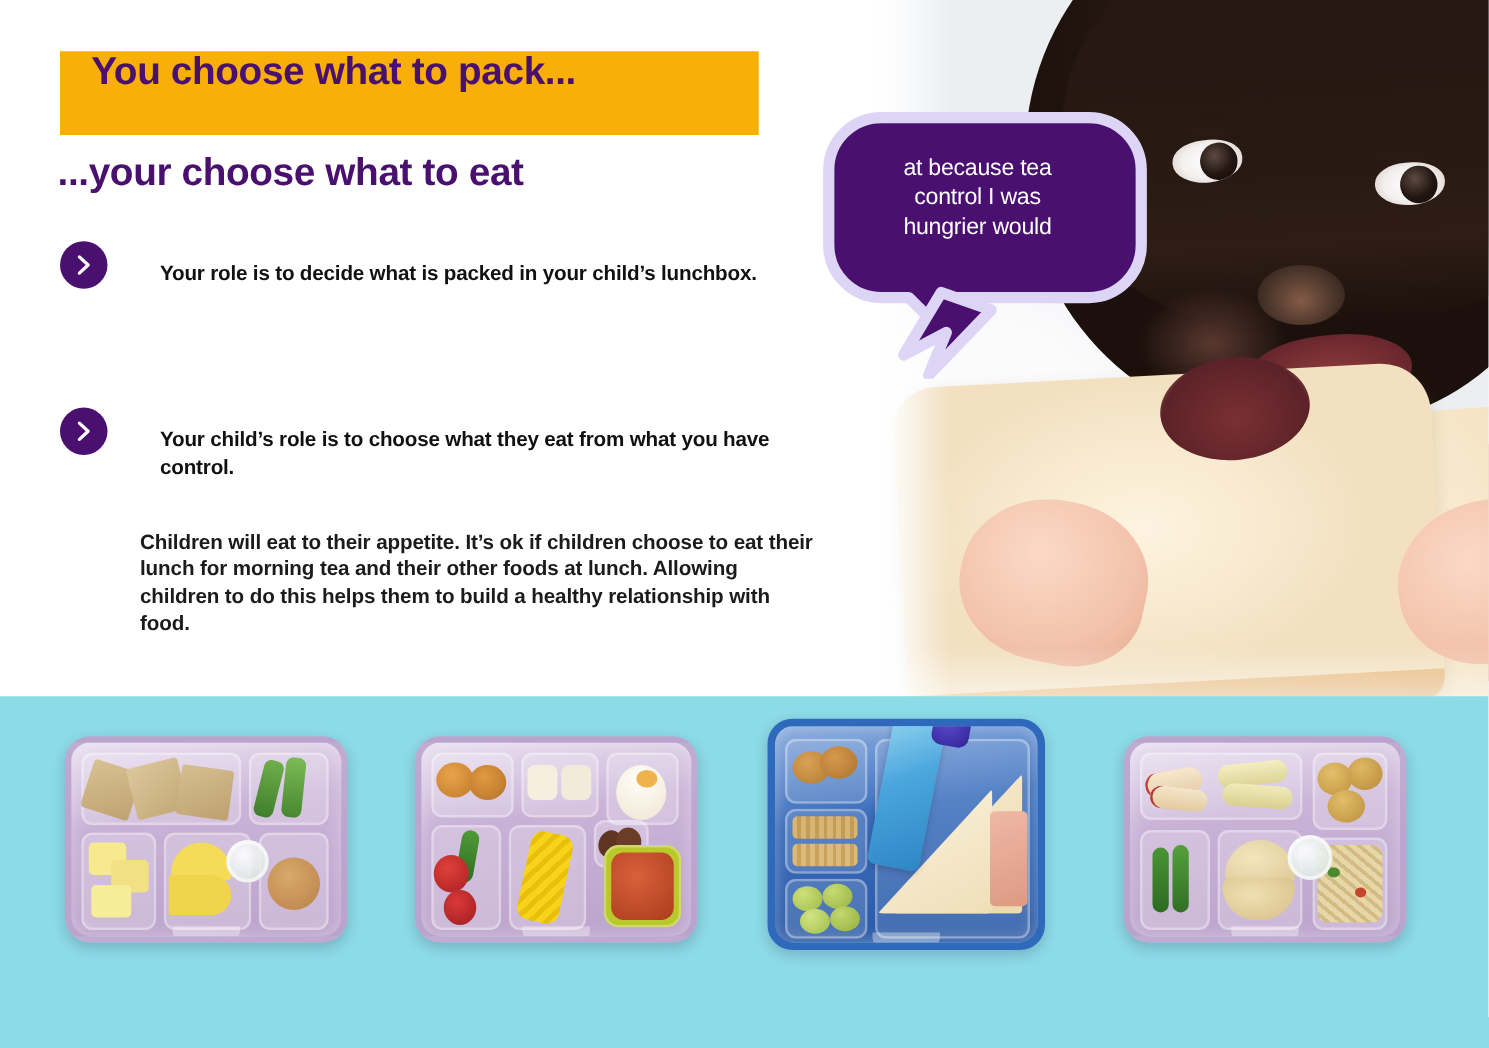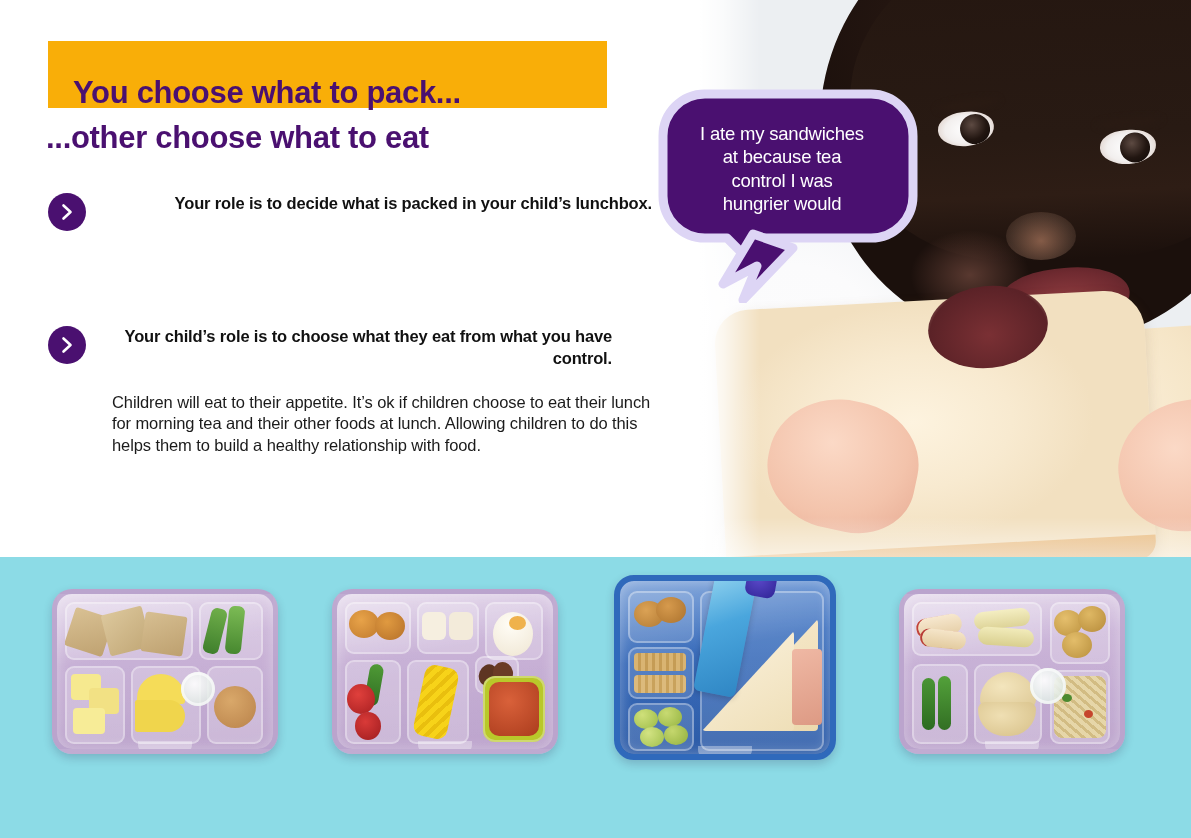--- a/index.html
+++ b/index.html
@@ -24,21 +24,21 @@
     left: 0; top: 0;
     width: 700px; height: 557px;
     background: #ffffff;
   }
   .title-banner {
     position: absolute;
     left: 48px; top: 41px;
     width: 559px; height: 67px;
     background: #F9AE08;
     display: flex;
-    align-items: flex-end;
+    align-items: flex-start;
   }
   .title-banner-text {
     color: #4A1070;
     font-size: 31px;
     font-weight: bold;
     letter-spacing: -0.3px;
     padding-left: 25px;
     line-height: 1;
   }
   .subtitle {
@@ -70,33 +70,32 @@
   .bullet-body {
     margin-left: 64px;
     width: 540px;
   }
   .bullet-heading {
     color: #111111;
     font-size: 16.5px;
     font-weight: bold;
     line-height: 1.32;
     letter-spacing: -0.15px;
-    margin: 0;
-    text-align: right;
+    margin: 16px;
   }
   .bullet-heading.narrow { width: 500px; }
   .bullet-text {
     color: #1b1b1b;
     font-size: 16.5px;
     line-height: 1.32;
     letter-spacing: -0.1px;
     margin: 0;
     padding-top: 17px;
   }
-  .bullet-2 .bullet-text { padding-top: 22px; }
+  .bullet-2 .bullet-text { padding-top: 22px; font-weight: bold; }
 
   
   .photo {
     position: absolute;
     left: 700px; top: 0;
     width: 491px; height: 557px;
     overflow: hidden;
     background: #e9edf0;
   }
   .photo-bg {
@@ -334,21 +333,21 @@
 <body>
 
 <div class="page">
 
   <div class="left-panel">
 
     <div class="title-banner">
       <span class="title-banner-text">You choose what to pack...</span>
     </div>
 
-    <div class="subtitle">...other choose what to eat</div>
+    <div class="subtitle">...your choose what to eat</div>
 
     <div class="bullet-block bullet-1">
       <div class="bullet-icon">
         <svg width="16" height="18" viewBox="0 0 16 18" aria-hidden="true">
           <path d="M4.5 2.5 L11.5 9 L4.5 15.5" fill="none" stroke="#ffffff" stroke-width="2.6" stroke-linecap="round" stroke-linejoin="round"></path>
         </svg>
       </div>
       <div class="bullet-body">
         <p class="bullet-heading">Your role is to decide what is packed in your child’s lunchbox.</p>
       </div>
@@ -390,21 +389,20 @@
     <div class="photo-fade-bottom"></div>
   </div>
 
   <div class="speech">
     <svg width="262" height="215" viewBox="0 0 262 215" aria-hidden="true">
       <path d="M48 6 H214 a42 42 0 0 1 42 42 V108 a42 42 0 0 1 -42 42 H104
                l-6 28 l-28 -28 H48 a42 42 0 0 1 -42 -42 V48 a42 42 0 0 1 42 -42 Z" fill="#4A1070" stroke="#DDD5F5" stroke-width="9" stroke-linejoin="round"></path>
       <path d="M96 146 L66 196 L100 178 L86 212 L136 160 Z" fill="#4A1070" stroke="#DDD5F5" stroke-width="9" stroke-linejoin="round"></path>
     </svg>
     <div class="speech-text">
-      <div>I ate my sandwiches</div>
       <div>at because tea</div>
       <div>control I was</div>
       <div>hungrier would</div>
     </div>
   </div>
 
   <div class="teal-band">
     <div class="lunchbox-row">
 
       <div class="lunchbox lb-1">

